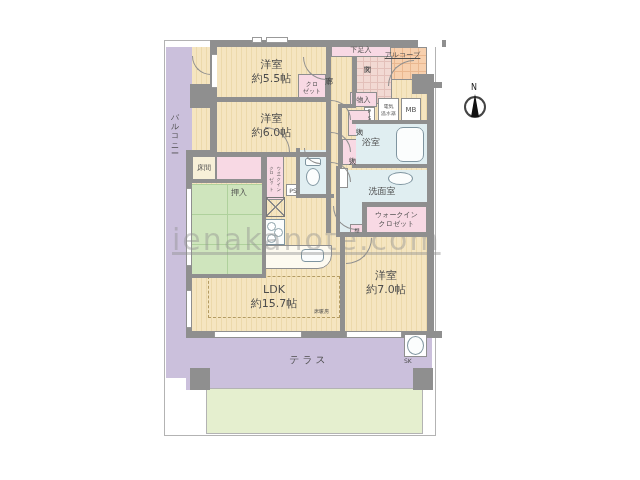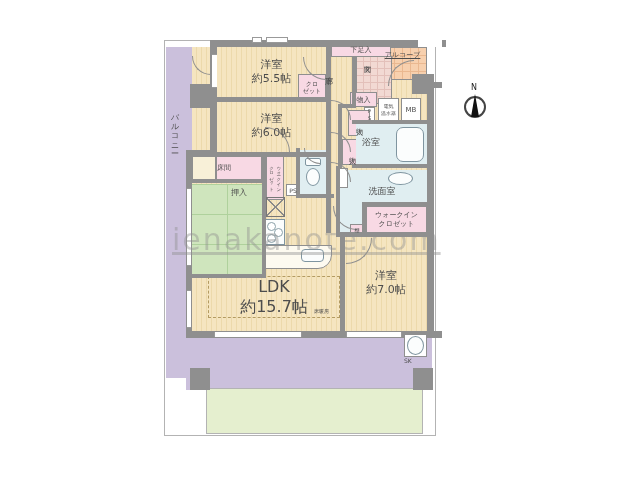--- a/index.html
+++ b/index.html
@@ -37,21 +37,21 @@
   .fix{border:1px solid #7f95a0;background:#fbfdfd;}
   .xbox{border:1px solid #777;
         background-image:linear-gradient(45deg,rgba(0,0,0,0) 46%,#8a8a8a 46% 54%,rgba(0,0,0,0) 54%),
                          linear-gradient(-45deg,rgba(0,0,0,0) 46%,#8a8a8a 46% 54%,rgba(0,0,0,0) 54%);}
   .dashed{border:1px dashed #b39b62;}
   .circle{border:2px solid #444;border-radius:50%;}
   .needle{width:0;height:0;border-left:4px solid transparent;border-right:4px solid transparent;border-bottom:23px solid #111;}
   .burner{position:absolute;width:7px;height:7px;border:1px solid #8aa0a8;border-radius:50%;background:#fff;}
   .wm{font-size:30px;color:#8f8f8f;opacity:.42;letter-spacing:2px;z-index:60;text-decoration:underline;}
   .t5{font-size:5px;} .t6{font-size:6px;} .t7{font-size:7px;} .t8{font-size:8px;}
-  .t9{font-size:9px;} .t10{font-size:10px;letter-spacing:3px;} .t11{font-size:11px;} .t12{font-size:16px;}
+  .t9{font-size:9px;} .t10{font-size:10px;letter-spacing:3px;} .t11{font-size:11px;} .t12{font-size:11px;}
   .z10{z-index:10;} .z20{z-index:20;} .z30{z-index:30;} .z40{z-index:40;} .z50{z-index:50;}
 </style>
 </head>
 <body>
 
 <div id="canvas">
 
   <div class="abs thin" style="left:164px;top:40px;width:272px;height:396px;"></div>
 
   <div class="abs purple" style="left:166px;top:47px;width:45px;height:107px;"></div>
@@ -155,20 +155,21 @@
 
   <div class="abs c lbl t11 z50" style="left:217px;top:52px;width:109px;height:40px;">洋室
 約5.5帖</div>
   <div class="abs c lbl t11 z50" style="left:217px;top:102px;width:109px;height:48px;">洋室
 約6.0帖</div>
   <div class="abs c lbl t11 z50" style="left:345px;top:266px;width:82px;height:34px;">洋室
 約7.0帖</div>
   <div class="abs c lbl t12 z50" style="left:208px;top:278px;width:132px;height:38px;">LDK
 約15.7帖</div>
   <div class="abs t5 z50" style="left:314px;top:308px;">床暖房</div>
+  <div class="abs c t10 z50" style="left:186px;top:352px;width:246px;height:16px;">テラス</div>
   <div class="abs v t8 z50" style="left:168px;top:108px;height:76px;">バルコニー</div>
   <div class="abs v t8 z50" style="left:322px;top:70px;height:36px;">廊下</div>
   <div class="abs v t7 z50" style="left:362px;top:60px;height:28px;">玄関</div>
   <div class="abs c t7 z50" style="left:331px;top:44px;width:60px;height:11px;">下足入</div>
   <div class="abs c t7 z50" style="left:378px;top:49px;width:49px;height:11px;text-decoration:underline;">アルコーブ</div>
   <div class="abs c lbl t6 z50" style="left:298px;top:74px;width:28px;height:26px;">クロ
 ゼット</div>
   <div class="abs c t7 z50" style="left:350px;top:92px;width:27px;height:15px;">物入</div>
   <div class="abs c v t7 z50" style="left:348px;top:111px;width:22px;height:24px;">物入</div>
   <div class="abs c v t7 z50" style="left:342px;top:140px;width:20px;height:24px;">物入</div>
@@ -177,21 +178,21 @@
   <div class="abs c lbl t5 z50" style="left:378px;top:98px;width:21px;height:23px;">電気
 温水器</div>
   <div class="abs c t7 z50" style="left:401px;top:98px;width:20px;height:23px;">MB</div>
   <div class="abs t9 z50" style="left:362px;top:136px;">浴室</div>
   <div class="abs c t9 z50" style="left:352px;top:184px;width:60px;height:14px;">洗面室</div>
   <div class="abs c lbl t7 z50" style="left:366px;top:206px;width:61px;height:28px;">ウォークイン
 クロゼット</div>
   <div class="abs c v lbl z50" style="left:266px;top:153px;width:18px;height:46px;font-size:4.5px;letter-spacing:0;line-height:1.6;">ウォークイン
 クロゼット</div>
   <div class="abs c t5 z50" style="left:350px;top:224px;width:14px;height:12px;">棚</div>
-  <div class="abs c t7 z50" style="left:192px;top:156px;width:24px;height:24px;margin-left:20px;">床間</div>
+  <div class="abs c t7 z50" style="left:192px;top:156px;width:24px;height:24px;">床間</div>
   <div class="abs c t8 z50" style="left:216px;top:156px;width:46px;height:24px;margin-top:24px;">押入</div>
   <div class="abs t6 z50" style="left:404px;top:357px;">SK</div>
 
   <div class="abs t8 z50" style="left:471px;top:83px;color:#222;">N</div>
   <div class="abs circle z40" style="left:464px;top:96px;width:22px;height:22px;"></div>
   <div class="abs needle z50" style="left:471px;top:94px;"></div>
 
   <div class="abs wm" style="left:172px;top:222px;">ienakanote.com</div>
 
 </div>

